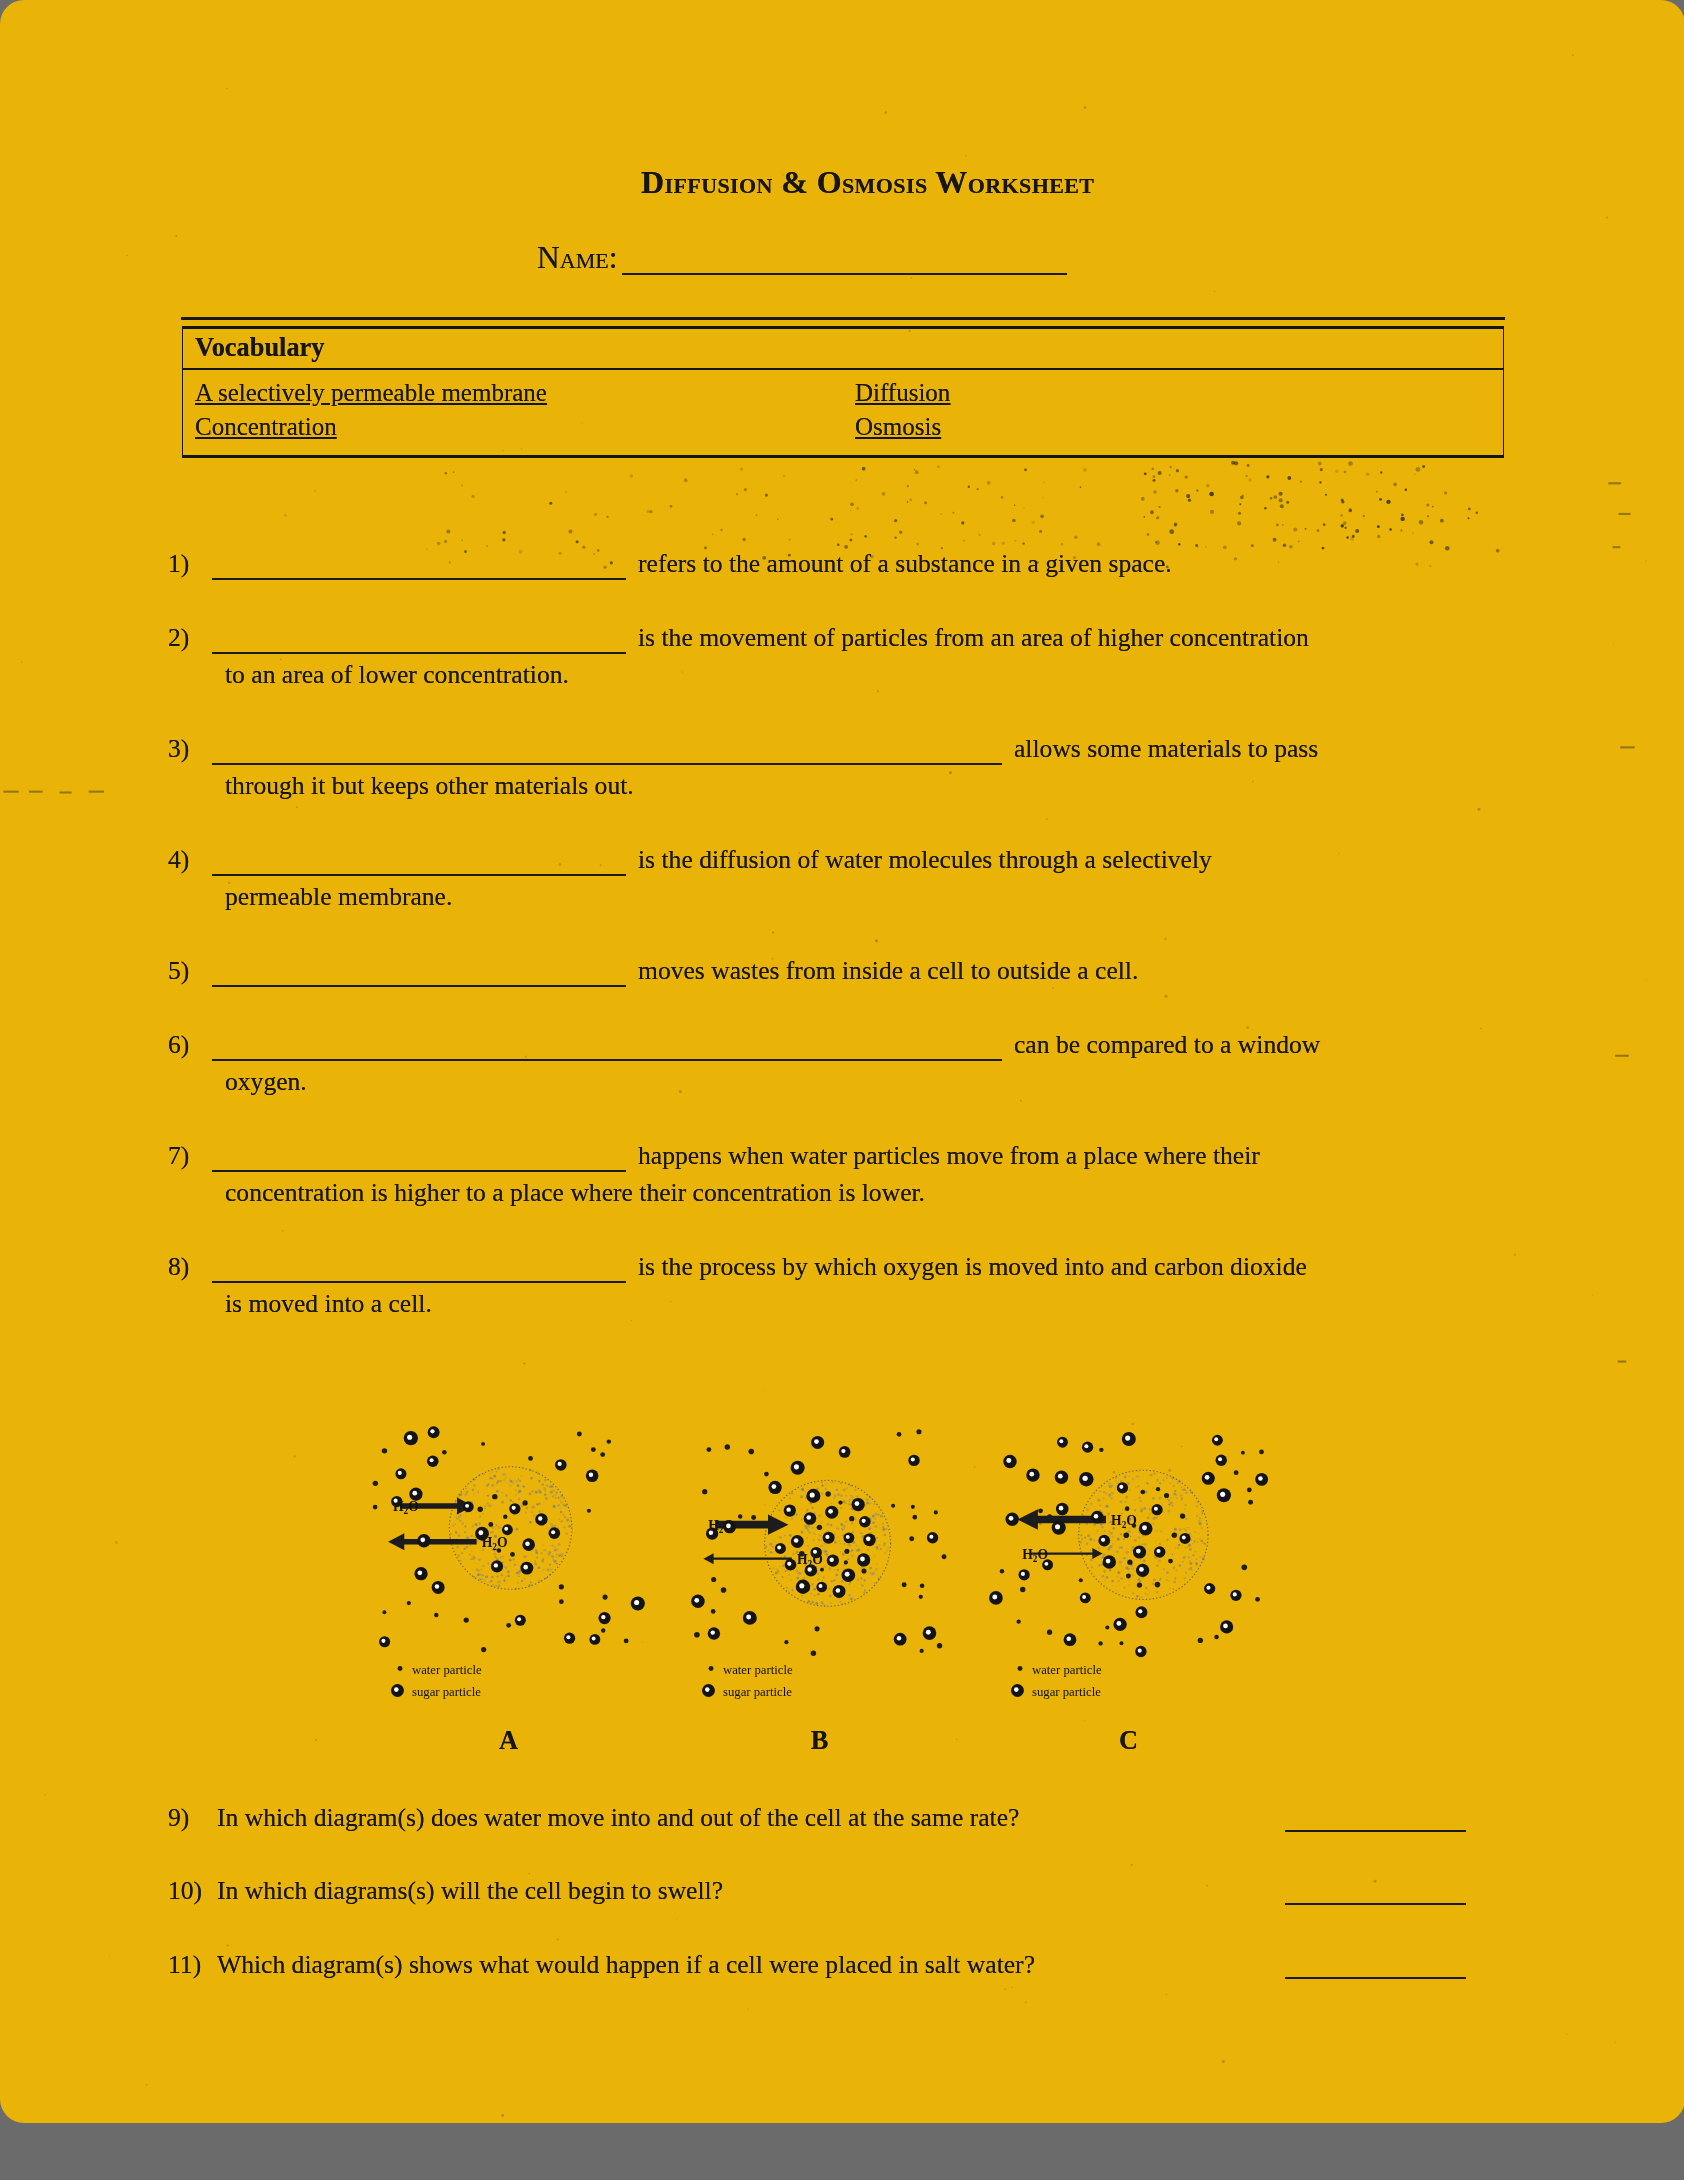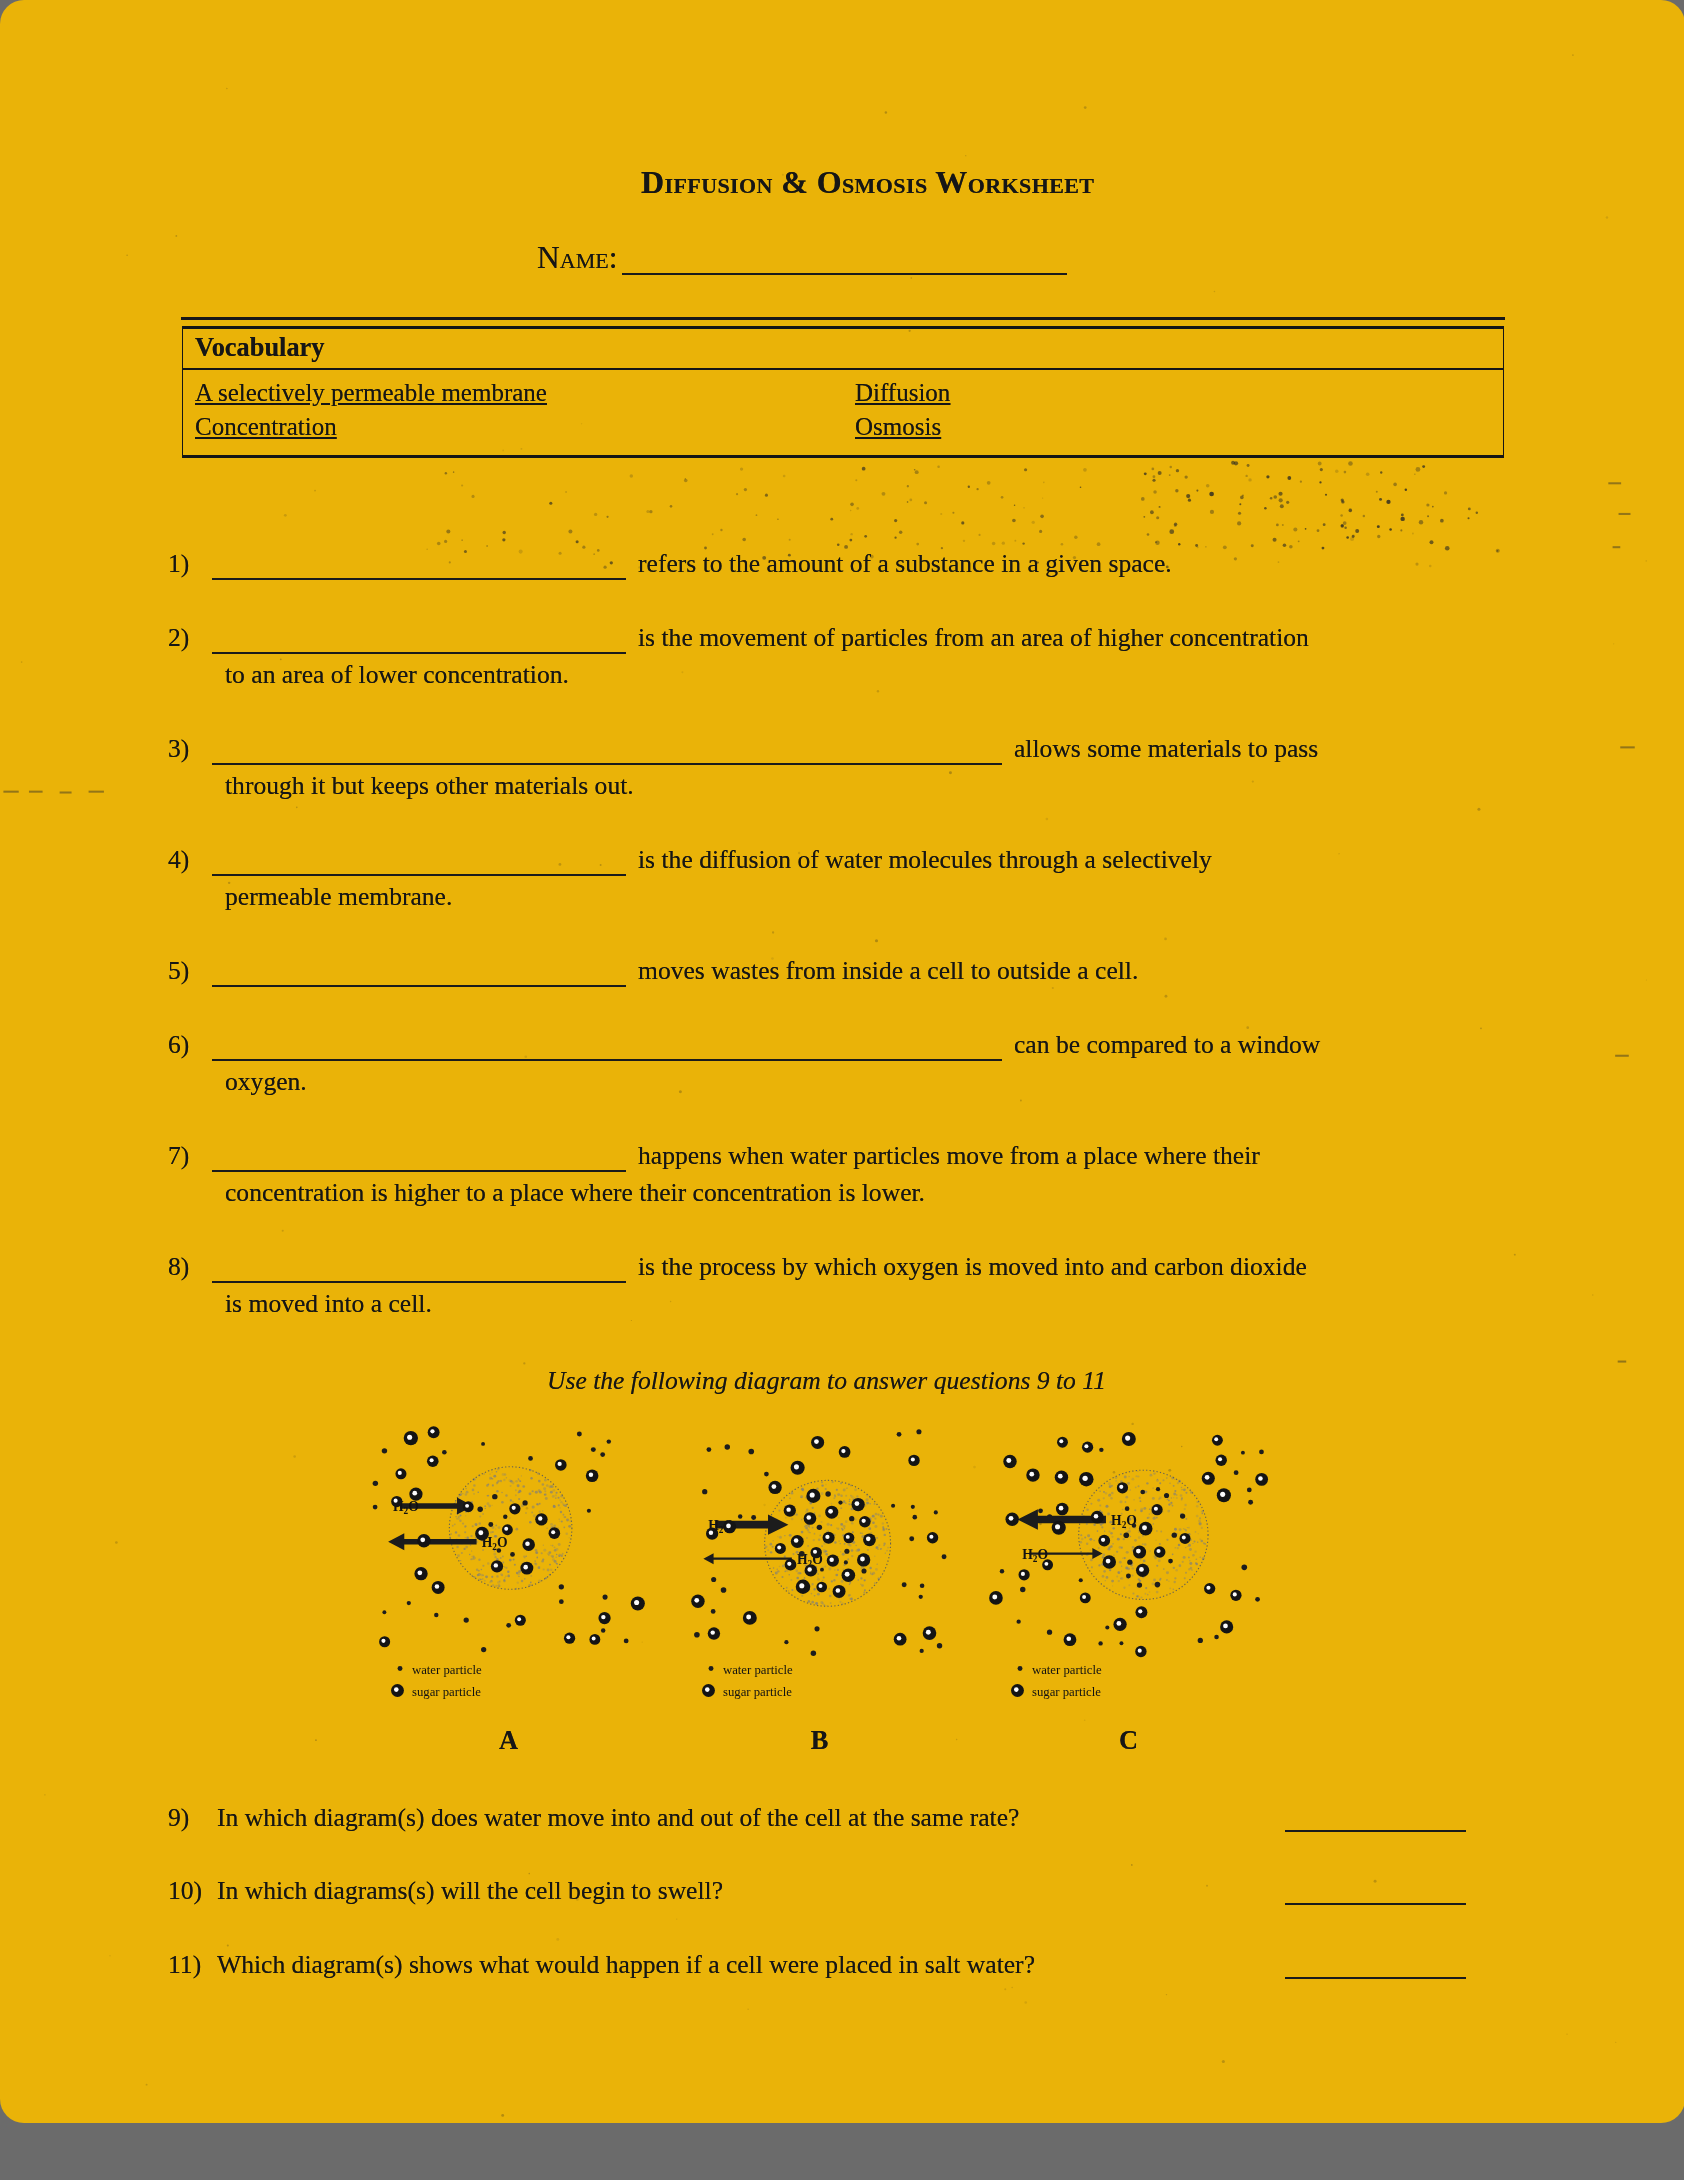--- a/index.html
+++ b/index.html
@@ -98,21 +98,20 @@
     <div class="q">
       <span class="qnum ink">7)</span><span class="qblank w-med"></span><span class="ink">happens when water particles move from a place where their</span>
       <div class="line2 ink">concentration is higher to a place where their concentration is lower.</div>
     </div>
     <div class="q">
       <span class="qnum ink">8)</span><span class="qblank w-med"></span><span class="ink">is the process by which oxygen is moved into and carbon dioxide</span>
       <div class="line2 ink">is moved into a cell.</div>
     </div>
   </div>
 
-  <div class="caption ink">Use the following diagram to answer questions 9 to 11</div>
 
   <div class="diagrams">
     <div class="diagram" style="left:366px">
       <svg class="cell-svg" width="285" height="294" viewBox="0 0 335 345">
           <circle cx="215.0" cy="153.5" r="1.24" fill="#7d7d7d" opacity="0.37"></circle>
           <circle cx="195.3" cy="103.8" r="1.15" fill="#7d7d7d" opacity="0.44"></circle>
           <circle cx="162.6" cy="183.3" r="1.25" fill="#7d7d7d" opacity="0.63"></circle>
           <circle cx="178.4" cy="186.2" r="1.38" fill="#7d7d7d" opacity="0.25"></circle>
           <circle cx="142.7" cy="84.0" r="0.95" fill="#7d7d7d" opacity="0.63"></circle>
           <circle cx="219.3" cy="142.6" r="1.09" fill="#7d7d7d" opacity="0.50"></circle>

